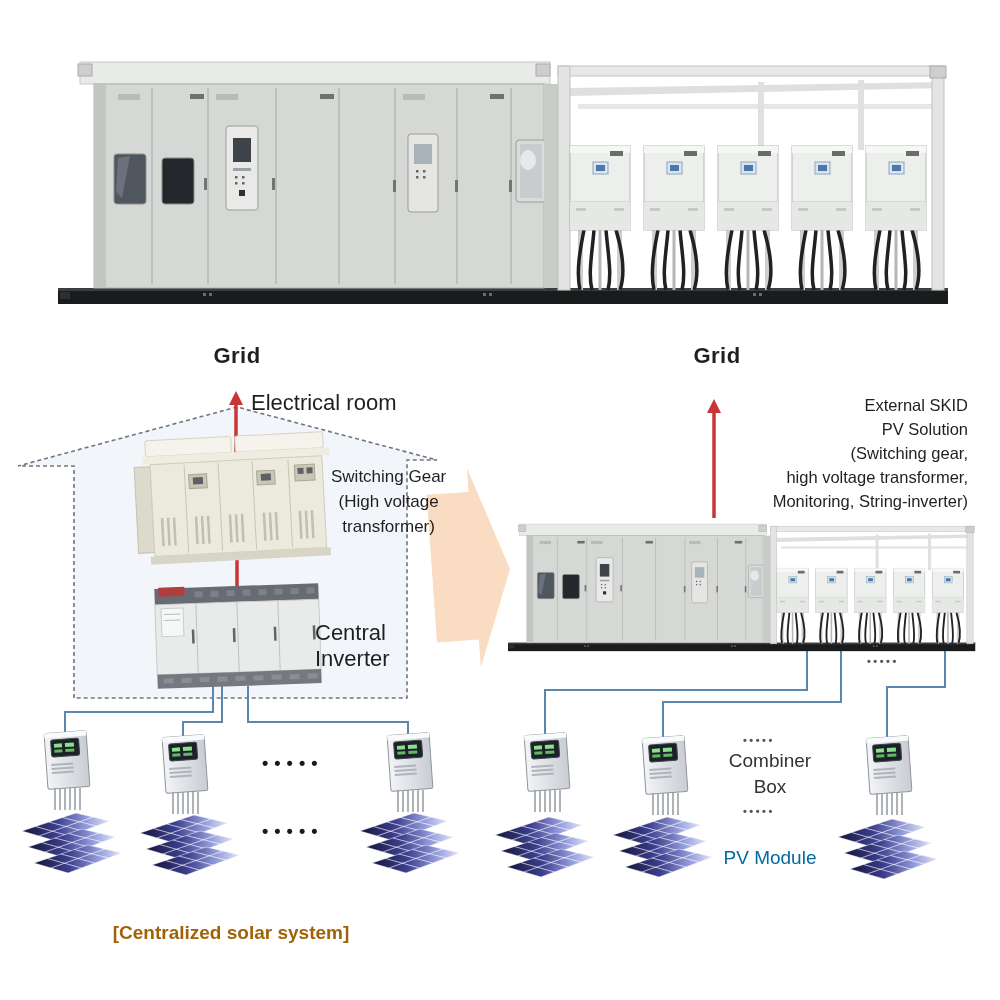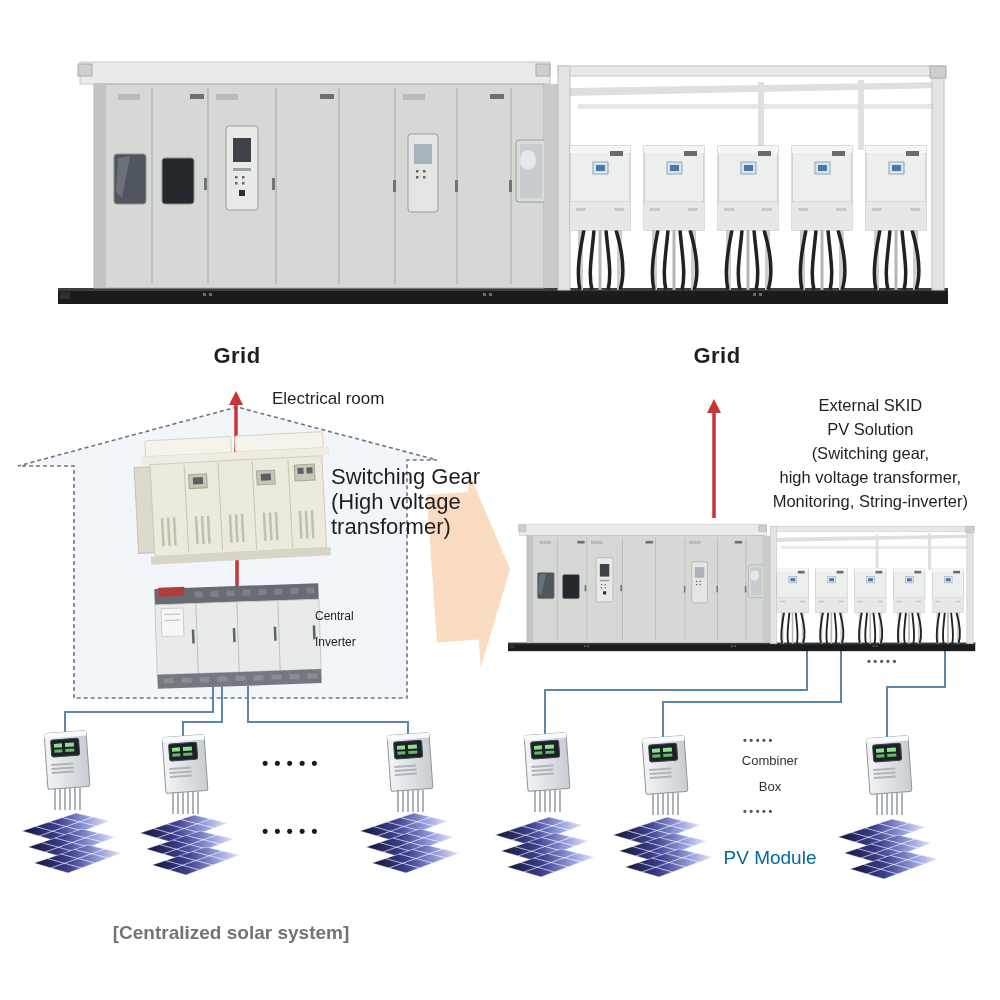--- a/index.html
+++ b/index.html
@@ -1,23 +1,23 @@
 <!DOCTYPE html>
 <html style="--accent-red: #c93434; --line-blue: #5b87ac; --block-arrow-orange: #f9dcc1; --outline-gray: #71767e; --pv-dark: #15153a; --pv-light: #e4e6f6; --skid-base: #1a1b1d; --cabinet-gray: #d6d8d6;"><head>
 <meta charset="utf-8">
 <style>
   html,body{margin:0;padding:0;background:#fff;}
   .canvas{position:relative;width:1000px;height:1000px;background:#ffffff;overflow:hidden;
           font-family:"Liberation Sans",sans-serif;}
   svg.scene{position:absolute;left:0;top:0;z-index:1;}
   .lbl{position:absolute;z-index:3;color:#1f1f1f;white-space:pre-line;line-height:1.35;}
   .ctr{text-align:center;}
-  .rgt{text-align:center;}
+  .rgt{text-align:right;}
   .grid-title{font-size:22px;font-weight:bold;letter-spacing:.5px;}
-  .cap{font-size:19px;font-weight:bold;color:#737373;}
+  .cap{font-size:19px;font-weight:bold;color:#a16207;}
   .dots-lg{font-size:18px;font-weight:bold;letter-spacing:6px;color:#1a1a1a;line-height:1;}
   .dots-sm{font-size:11px;font-weight:bold;letter-spacing:2.5px;color:#555;line-height:1;}
   
   .enclosure{fill:#f2f6fa;stroke:var(--outline-gray,#71767e);stroke-width:1.6;stroke-dasharray:4 3;}
   .blue-line{fill:none;stroke:var(--line-blue,#5b87ac);stroke-width:2;}
   .red-line{stroke:var(--accent-red,#c93434);stroke-width:3.5;}
   .red-head{fill:var(--accent-red,#c93434);}
   .block-arrow{fill:var(--block-arrow-orange,#f9dcc1);}
 </style>
 </head>
@@ -295,33 +295,33 @@
   <use href="#pv-art" transform="translate(140,810)"></use>
   <use href="#pv-art" transform="translate(360,808)"></use>
   <use href="#pv-art" transform="translate(495,812)"></use>
   <use href="#pv-art" transform="translate(613,812)"></use>
   <use href="#pv-art" transform="translate(838,814)"></use>
 </svg>
 
 <div class="lbl grid-title ctr" style="left:189px;top:341px;width:96px;">Grid</div>
 <div class="lbl grid-title ctr" style="left:669px;top:341px;width:96px;">Grid</div>
 
-<div class="lbl" style="left:272px;top:388px;font-size:17px;">Electrical room</div>
-<div class="lbl" style="left:331px;top:464px;font-size:22px;line-height:25px;">Switching Gear
+<div class="lbl" style="left:251px;top:388px;font-size:22px;">Electrical room</div>
+<div class="lbl" style="left:331px;top:464px;font-size:17px;line-height:25px;text-align:center;">Switching Gear
 (High voltage
 transformer)</div>
-<div class="lbl" style="left:315px;top:603px;font-size:12px;line-height:26px;">Central
+<div class="lbl" style="left:315px;top:620px;font-size:22px;line-height:26px;">Central
 Inverter</div>
 
 <div class="lbl rgt" style="right:32px;top:393px;font-size:16.5px;line-height:24px;">External SKID
 PV Solution
 (Switching gear,
 high voltage transformer,
 Monitoring, String-inverter)</div>
-<div class="lbl ctr" style="left:718px;top:748px;width:104px;font-size:13px;line-height:26px;color:#333;">Combiner
+<div class="lbl ctr" style="left:718px;top:748px;width:104px;font-size:19px;line-height:26px;color:#333;">Combiner
 Box</div>
 <div class="lbl ctr" style="left:713px;top:845px;width:114px;font-size:19px;color:#0369a1;">PV Module</div>
 
 <div class="lbl dots-lg" style="left:262px;top:754px;">•••••</div>
 <div class="lbl dots-lg" style="left:262px;top:822px;">•••••</div>
 <div class="lbl dots-sm" style="left:867px;top:656px;">•••••</div>
 <div class="lbl dots-sm" style="left:743px;top:735px;">•••••</div>
 <div class="lbl dots-sm" style="left:743px;top:806px;">•••••</div>
 
 <div class="lbl cap ctr" style="left:103px;top:920px;width:256px;">[Centralized solar system]</div>

